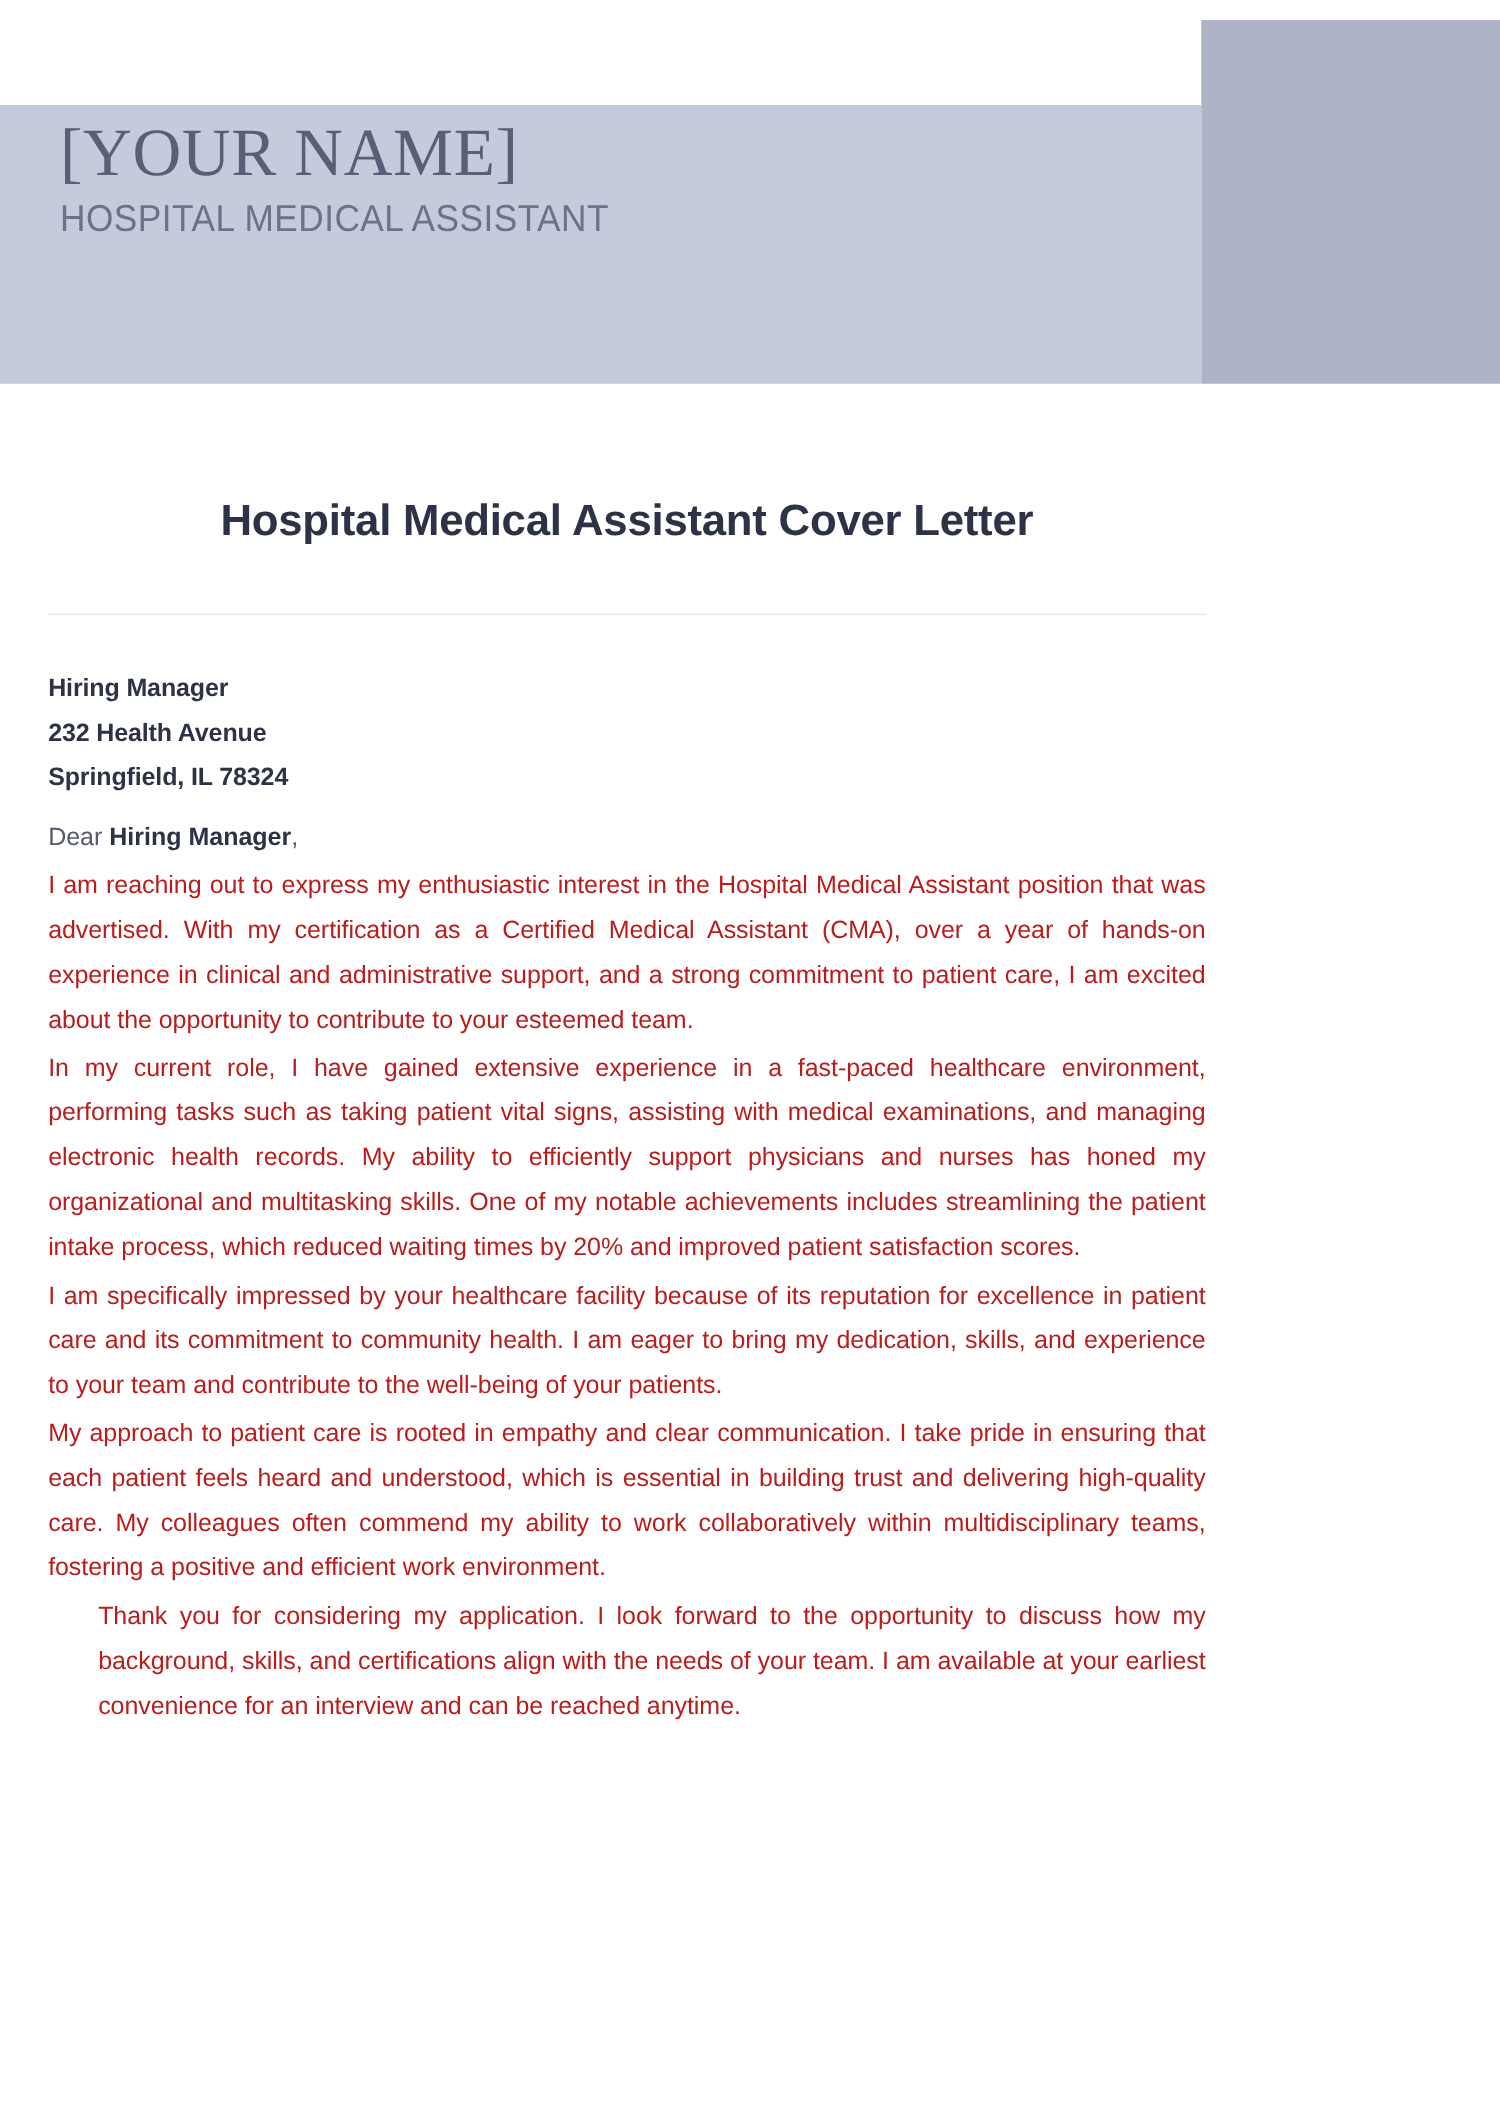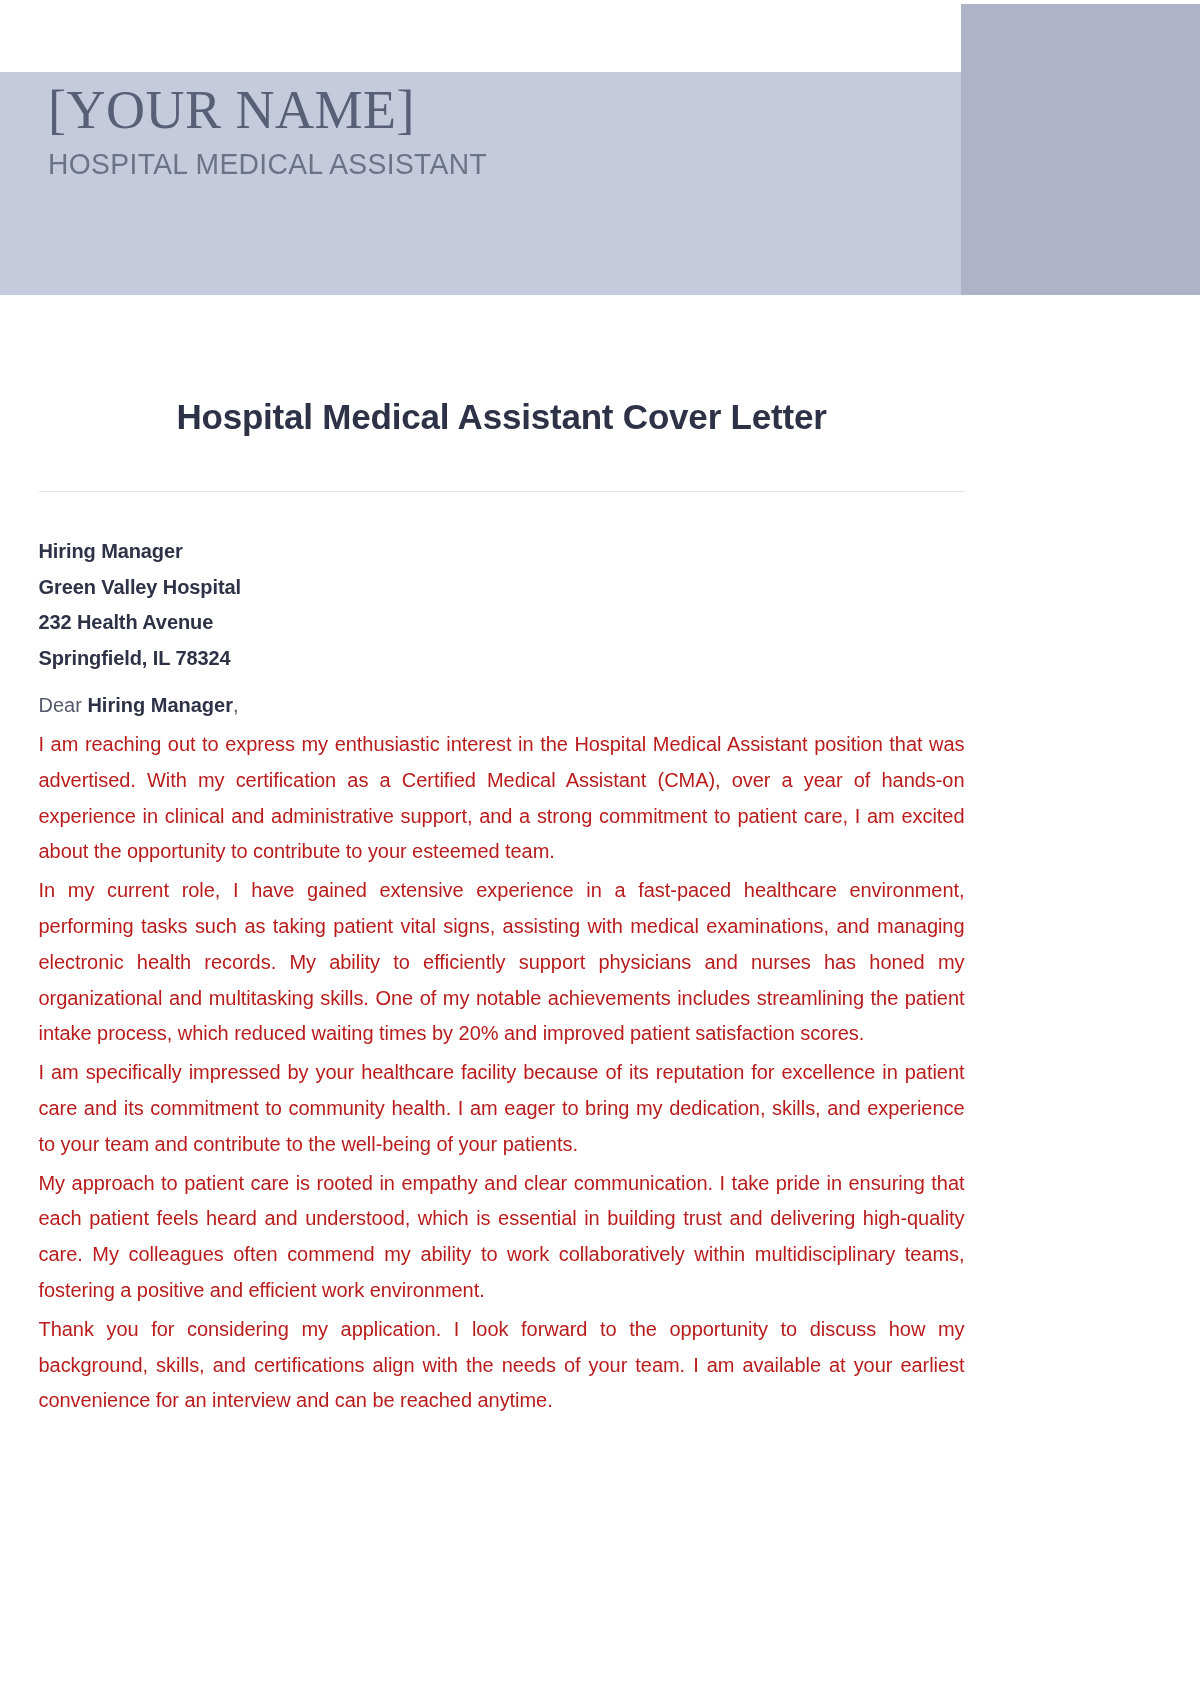--- a/index.html
+++ b/index.html
@@ -13,21 +13,21 @@
   body {
     font-family: "Liberation Sans", sans-serif;
     position: relative;
     overflow: hidden;
   }
 
   
   .header {
     position: absolute;
     left: 0;
-    top: 4px;
+    top: 16px;
     width: 1200px;
     height: 291px;
   }
 
   .band-dark {
     position: absolute;
     left: 961px;
     top: 0;
     width: 239px;
     height: 291px;
@@ -120,21 +120,21 @@
 
   .para {
     font-size: 20px;
     color: #b91c1c;
     line-height: 1.79;
     text-align: justify;
     text-justify: inter-word;
     margin-top: 3px;
     letter-spacing: -0.05px;
   }
-  .para:last-of-type { margin-bottom: 0; }
+  .para:last-of-type { margin-bottom: 0; margin-left: 40px; }
 
   .closing {
     font-size: 20px;
     color: #55596b;
     line-height: 1.79;
     margin-top: 3px;
   }
 
   .signature {
     margin-top: 18px;
@@ -160,21 +160,20 @@
 <div class="sheet">
 
   <h1 class="doc-title">Hospital Medical Assistant Cover Letter</h1>
 
   <div class="divider"></div>
 
   <div class="content">
 
     <div>
       <div class="addr-line">Hiring Manager</div>
-      <div class="addr-line">Green Valley Hospital</div>
       <div class="addr-line">232 Health Avenue</div>
       <div class="addr-line">Springfield, IL 78324</div>
     </div>
 
     <div class="salutation"><span>Dear </span><b>Hiring Manager</b><span>,</span></div>
 
     <p class="para">I am reaching out to express my enthusiastic interest in the Hospital Medical Assistant position that was advertised. With my certification as a Certified Medical Assistant (CMA), over a year of hands-on experience in clinical and administrative support, and a strong commitment to patient care, I am excited about the opportunity to contribute to your esteemed team.</p>
     <p class="para">In my current role, I have gained extensive experience in a fast-paced healthcare environment, performing tasks such as taking patient vital signs, assisting with medical examinations, and managing electronic health records. My ability to efficiently support physicians and nurses has honed my organizational and multitasking skills. One of my notable achievements includes streamlining the patient intake process, which reduced waiting times by 20% and improved patient satisfaction scores.</p>
     <p class="para">I am specifically impressed by your healthcare facility because of its reputation for excellence in patient care and its commitment to community health. I am eager to bring my dedication, skills, and experience to your team and contribute to the well-being of your patients.</p>
     <p class="para">My approach to patient care is rooted in empathy and clear communication. I take pride in ensuring that each patient feels heard and understood, which is essential in building trust and delivering high-quality care. My colleagues often commend my ability to work collaboratively within multidisciplinary teams, fostering a positive and efficient work environment.</p>

